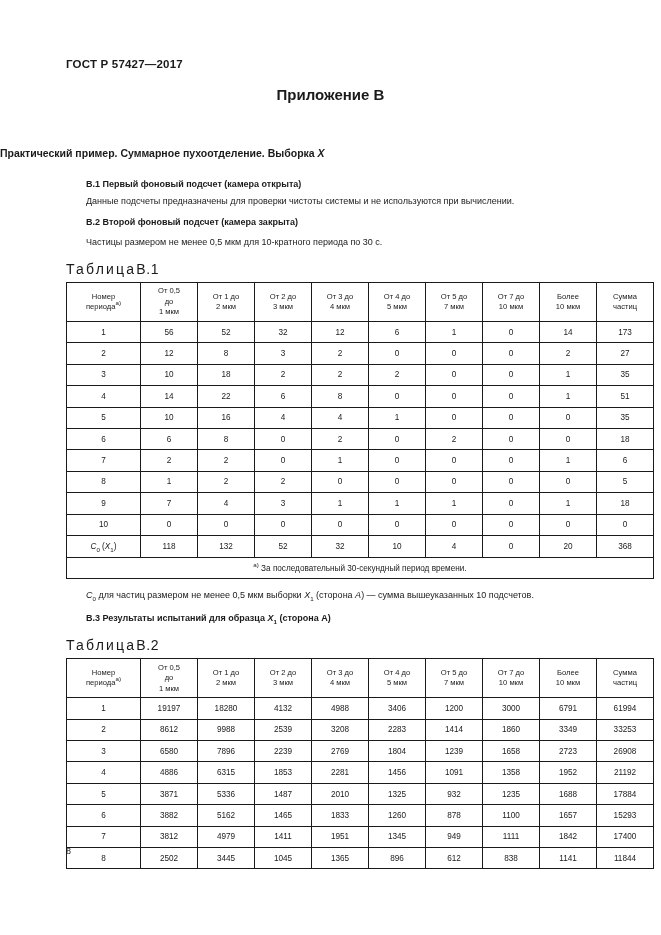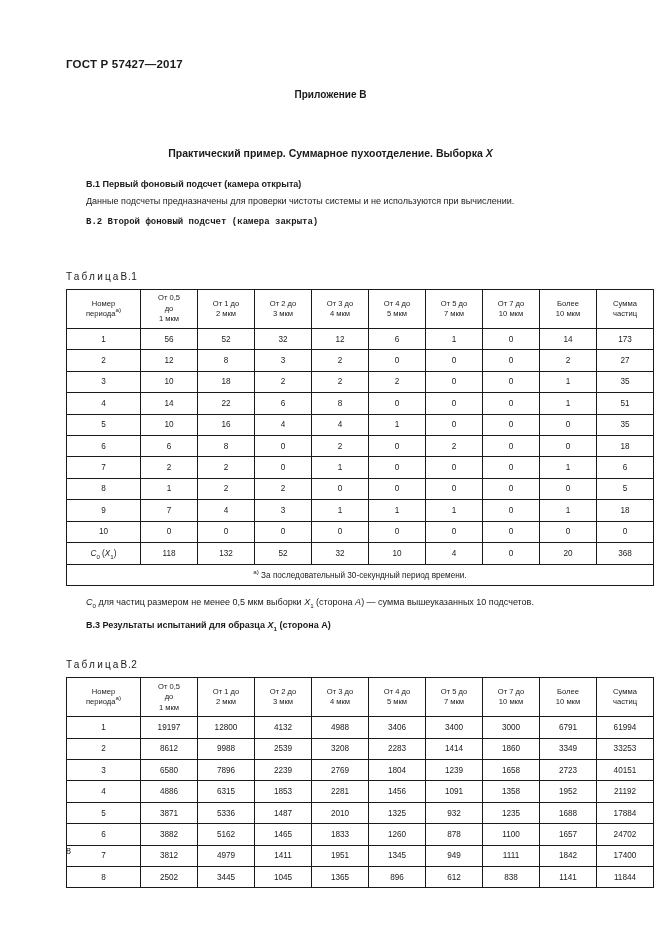--- a/index.html
+++ b/index.html
@@ -33,71 +33,71 @@
     letter-spacing: 0.2px;
   }
 
   
   .appendix-block {
     position: absolute;
     left: 0;
     right: 0;
     top: 88px;
     text-align: center;
-    font-size: 10px;
+    font-size: 15px;
     font-weight: bold;
     line-height: 13px;
   }
   .appendix-block .sub {
     font-weight: bold;
   }
 
   .main-title {
     position: absolute;
     left: 0;
     right: 0;
     top: 147px;
-    text-align: center;
+    text-align: left;
     font-size: 10.5px;
     font-weight: bold;
   }
   .main-title i { font-style: italic; }
 
   
   .content {
     position: absolute;
     left: 66px;
     top: 178px;
     width: 529px;
     font-size: 9px;
     line-height: 13px;
   }
   .sec-head {
     font-weight: bold;
     font-size: 9px;
     margin: 0 0 4px 20px;
   }
-  .sec-head.tight { margin-bottom: 17px; font-family: Liberation Mono, monospace; }
+  .sec-head.tight { margin-bottom: 7px; }
   .para {
     margin: 0 0 2px 20px;
     font-size: 9px;
     white-space: nowrap;
   }
   .para.indent-right {
     margin-left: 232px;
   }
   .gap-6 { height: 6px; }
   .gap-10 { height: 10px; }
   .gap-12 { height: 12px; }
 
   
   .table-caption {
-    font-size: 10px;
+    font-size: 14px;
     letter-spacing: 2.2px;
-    margin: 12px 0 6px 0;
+    margin: 0 0 6px 0;
   }
   .table-caption .num { letter-spacing: 0.6px; }
 
   
   table.gost {
     border-collapse: collapse;
     width: 529px;
     table-layout: fixed;
     font-size: 8px;
   }
@@ -176,20 +176,21 @@
   </div>
 
   <div class="content">
 
     <div class="sec-head">В.1 Первый фоновый подсчет (камера открыта)</div>
     <div class="para">Данные подсчеты предназначены для проверки чистоты системы и не используются при вычислении.</div>
 
     <div class="gap-6"></div>
 
     <div class="sec-head tight">В.2 Второй фоновый подсчет (камера закрыта)</div>
+    <div class="para">Частицы размером не менее 0,5 мкм для 10-кратного периода по 30 с.</div>
 
     <div class="gap-12"></div>
 
     <div class="table-caption">
       <span>Таблица</span><span class="num">В.1</span>
     </div>
 
     <table class="gost">
       <colgroup>
         <col class="c-period">
@@ -458,25 +459,25 @@
           <th>
             <div>Сумма</div>
             <div>частиц</div>
           </th>
         </tr>
       </thead>
       <tbody>
         <tr>
           <td>1</td>
           <td>19197</td>
-          <td>12800</td>
+          <td>18280</td>
           <td>4132</td>
           <td>4988</td>
           <td>3406</td>
-          <td>3400</td>
+          <td>1200</td>
           <td>3000</td>
           <td>6791</td>
           <td>61994</td>
         </tr>
         <tr>
           <td>2</td>
           <td>8612</td>
           <td>9988</td>
           <td>2539</td>
           <td>3208</td>
@@ -489,21 +490,21 @@
         <tr>
           <td>3</td>
           <td>6580</td>
           <td>7896</td>
           <td>2239</td>
           <td>2769</td>
           <td>1804</td>
           <td>1239</td>
           <td>1658</td>
           <td>2723</td>
-          <td>40151</td>
+          <td>26908</td>
         </tr>
         <tr>
           <td>4</td>
           <td>4886</td>
           <td>6315</td>
           <td>1853</td>
           <td>2281</td>
           <td>1456</td>
           <td>1091</td>
           <td>1358</td>
@@ -525,21 +526,21 @@
         <tr>
           <td>6</td>
           <td>3882</td>
           <td>5162</td>
           <td>1465</td>
           <td>1833</td>
           <td>1260</td>
           <td>878</td>
           <td>1100</td>
           <td>1657</td>
-          <td>24702</td>
+          <td>15293</td>
         </tr>
         <tr>
           <td>7</td>
           <td>3812</td>
           <td>4979</td>
           <td>1411</td>
           <td>1951</td>
           <td>1345</td>
           <td>949</td>
           <td>1111</td>

